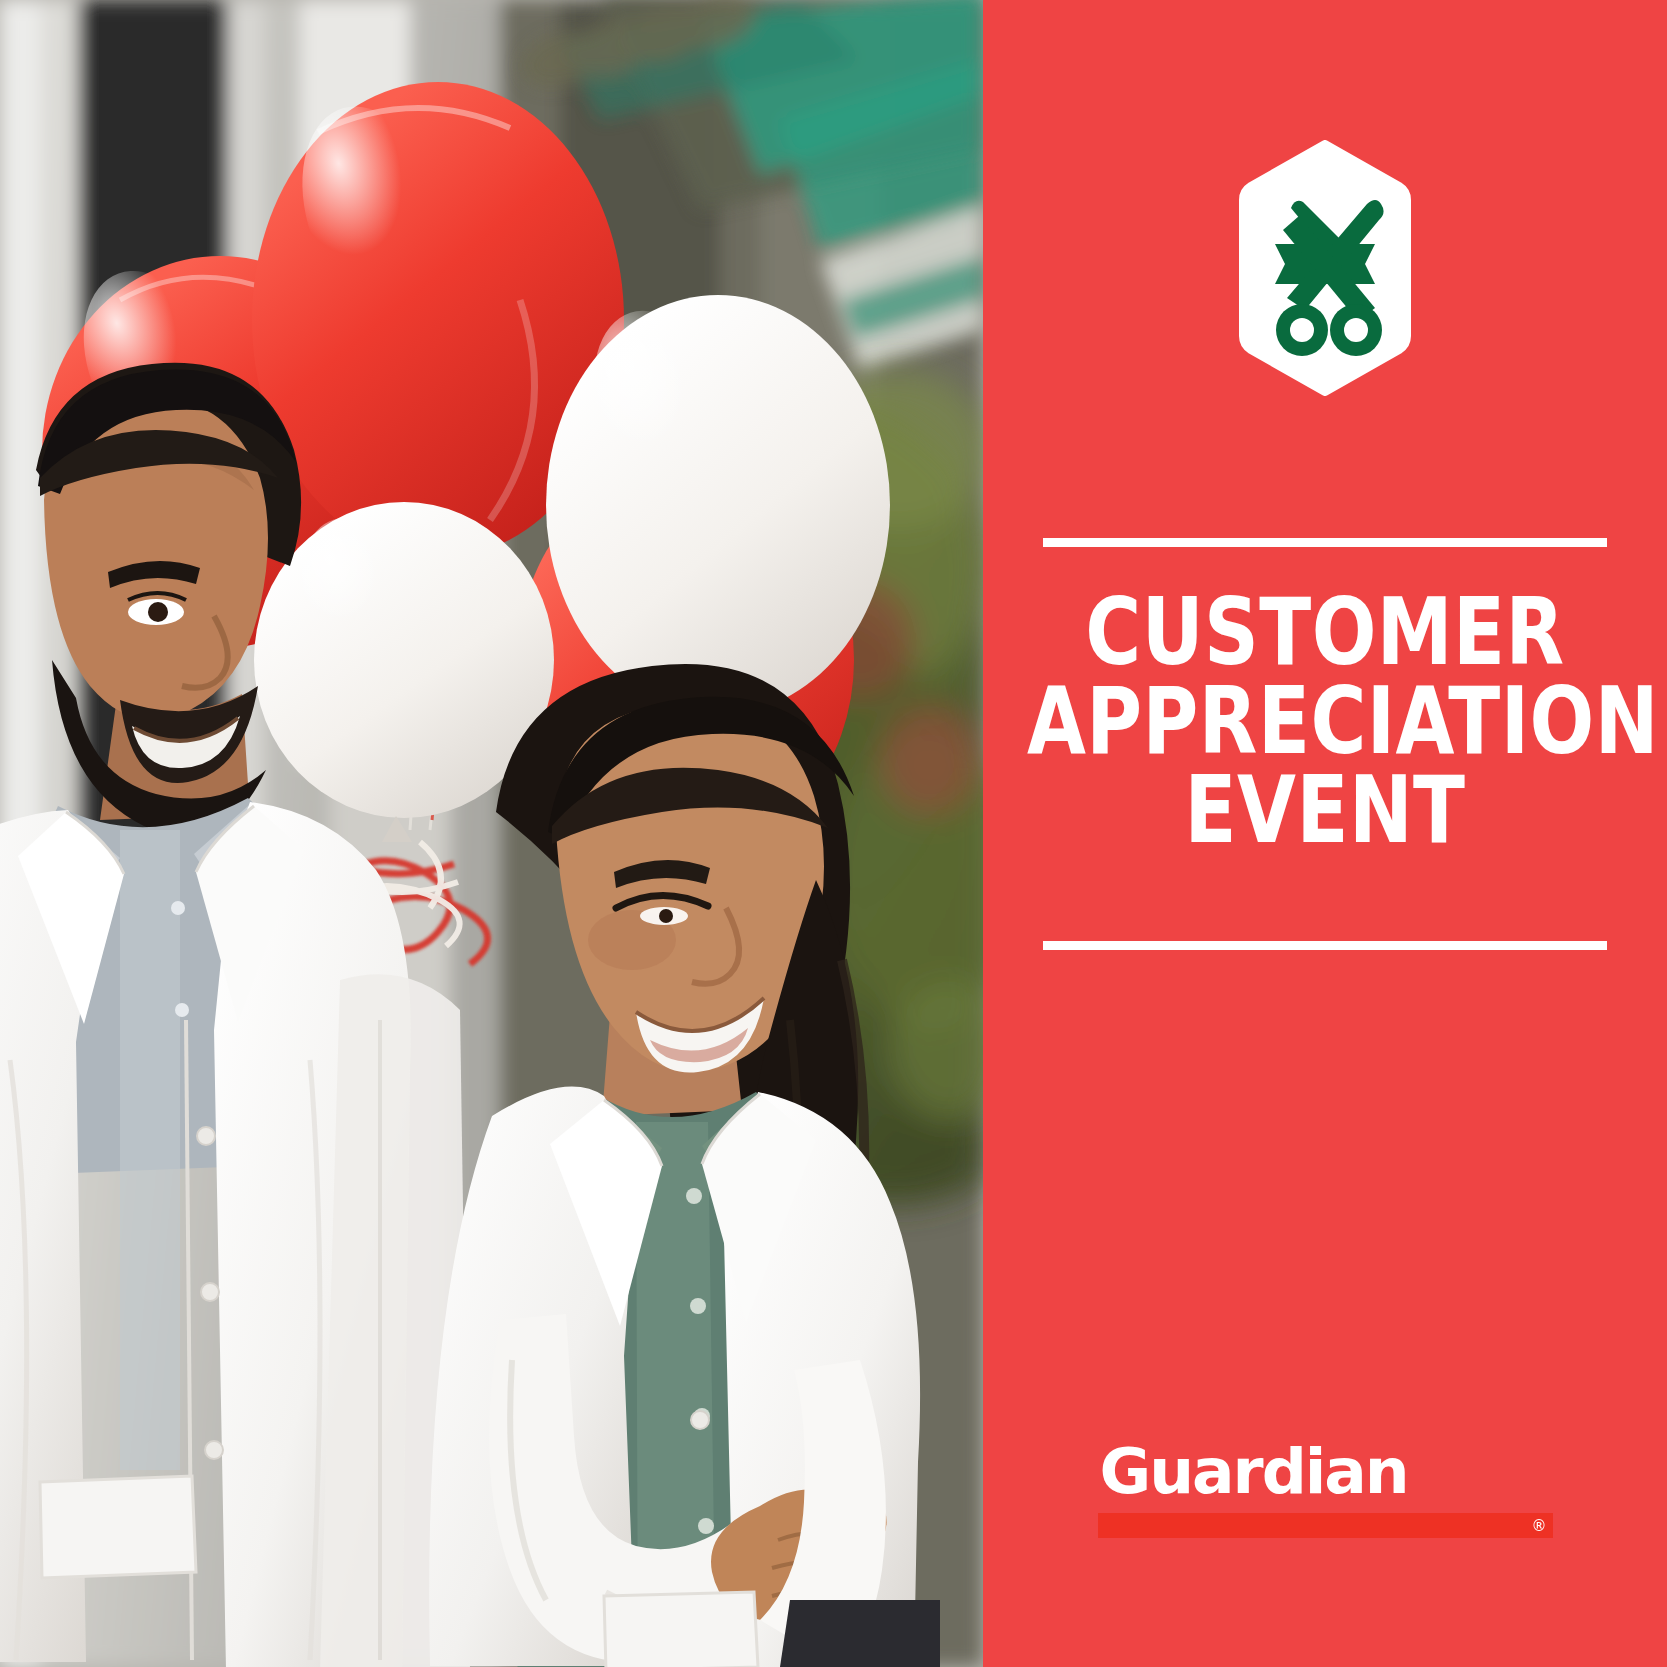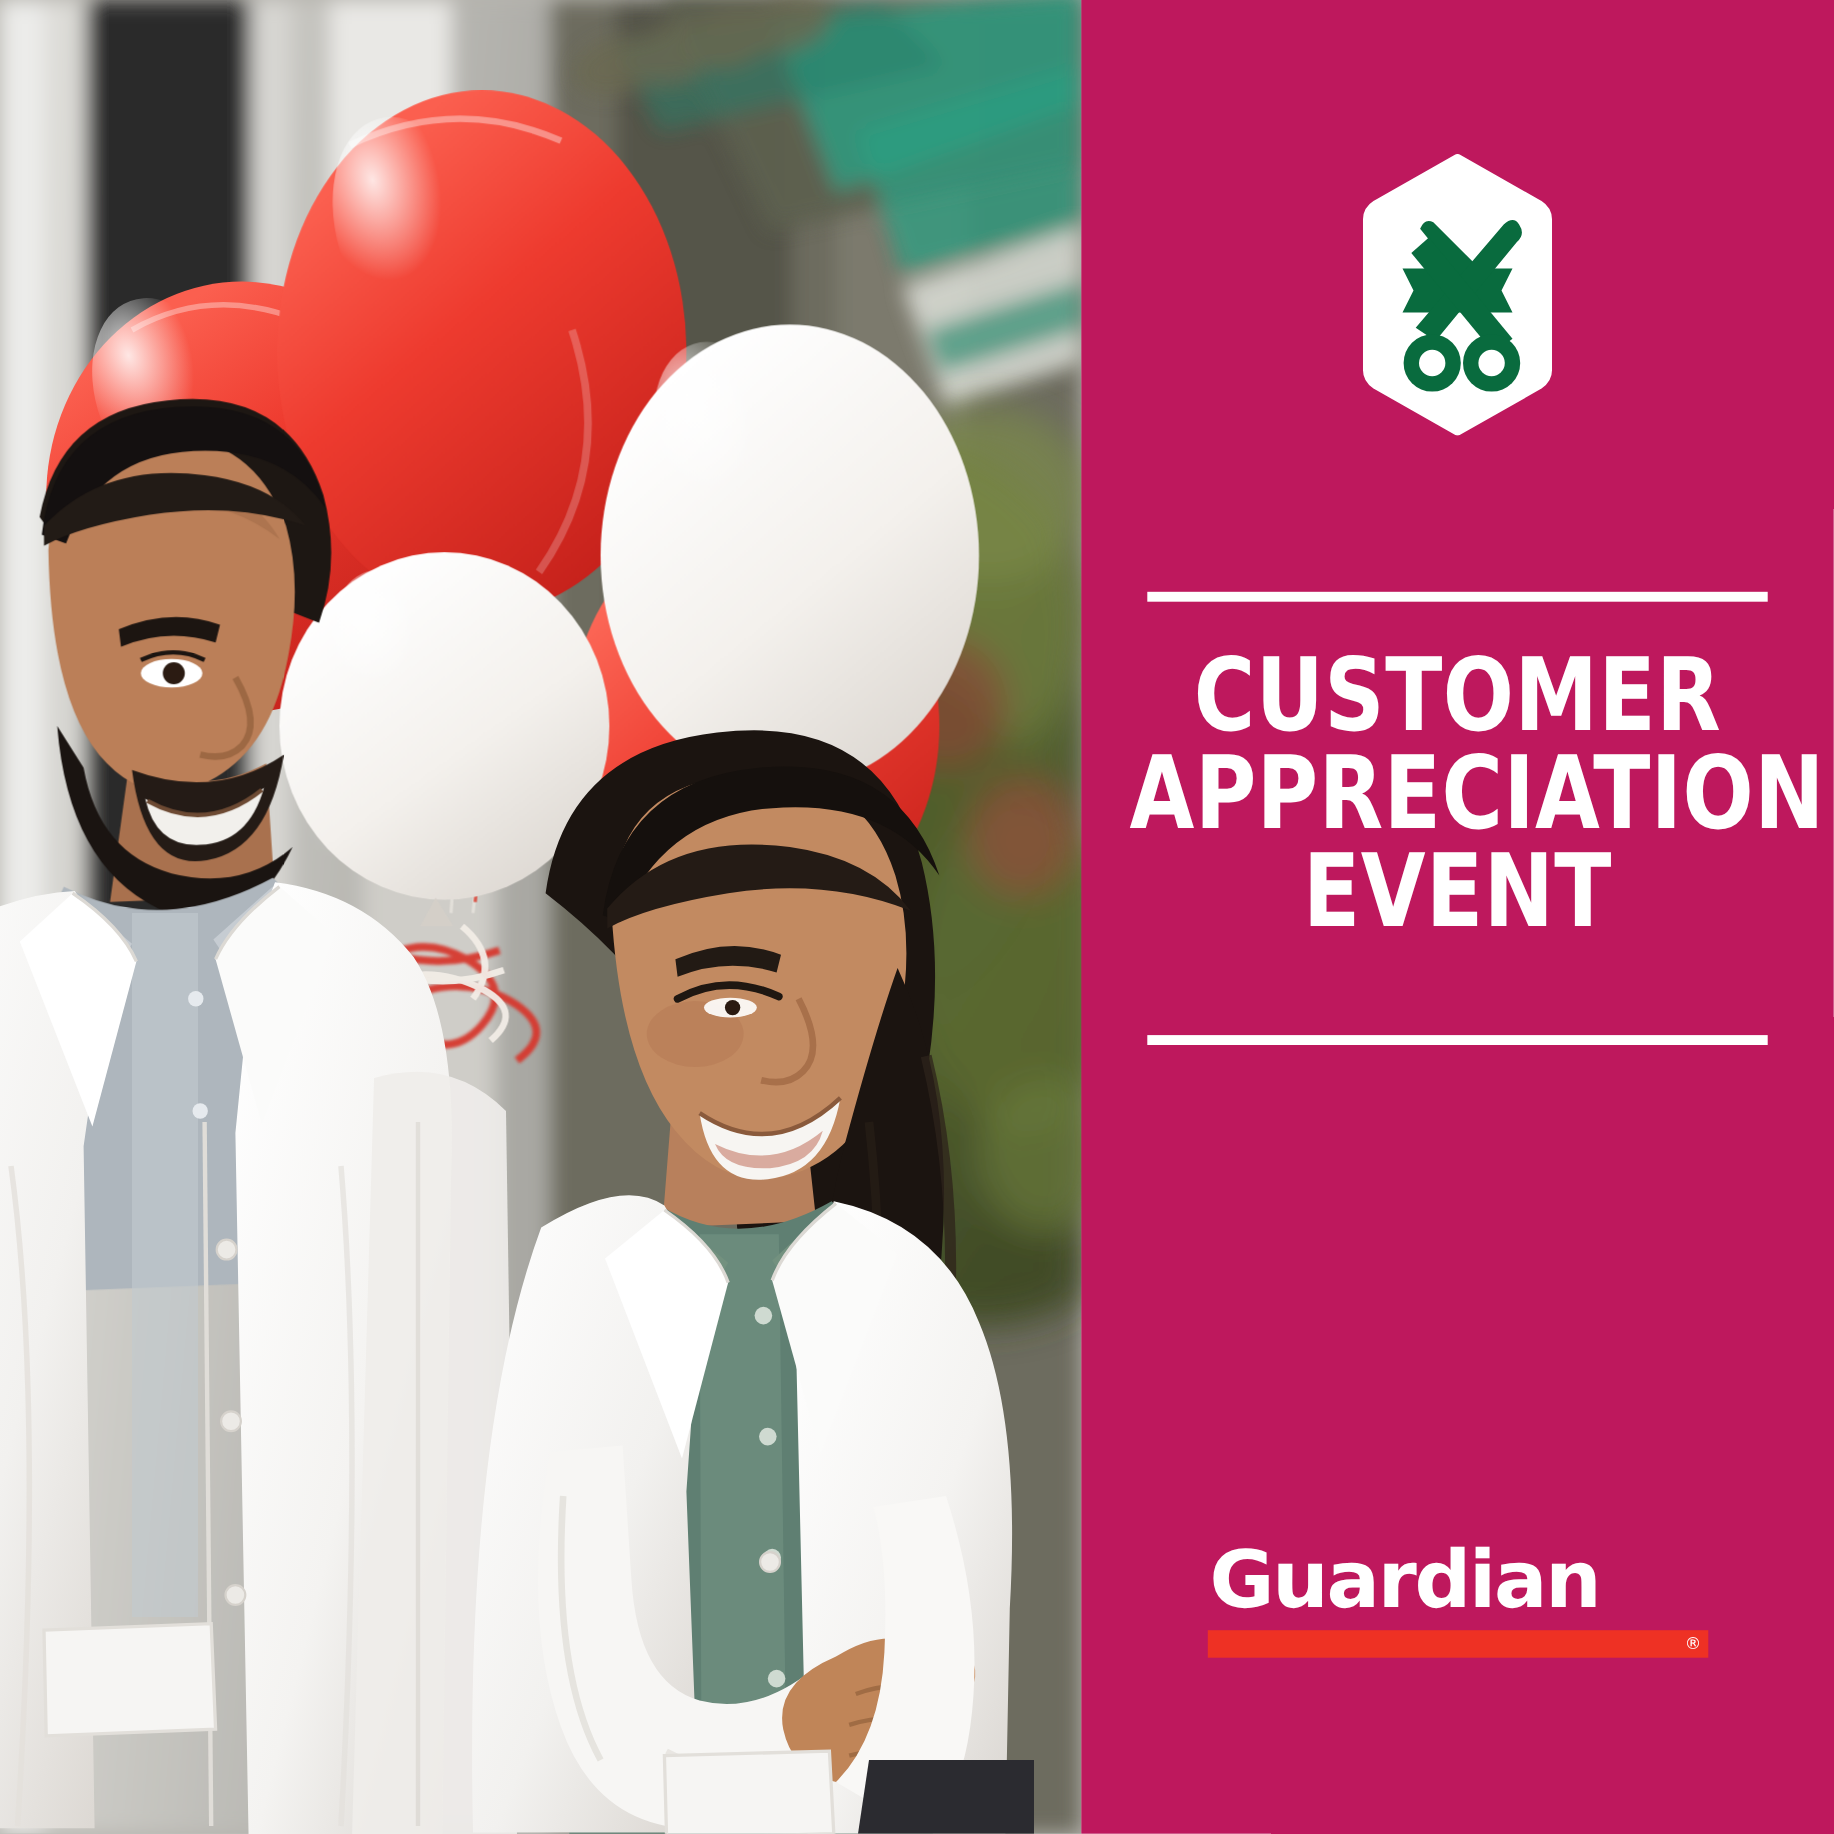--- a/index.html
+++ b/index.html
@@ -23,21 +23,21 @@
     overflow:hidden;
     background:#8a8e86;
   }
   #photo-svg { position:absolute; left:0; top:0; width:983px; height:1667px; display:block; }
 
   
   #panel {
     position:absolute;
     left:983px; top:0;
     width:684px; height:1667px;
-    background:#be185d;
+    background:#ef4444;
   }
 
   #badge-wrap {
     position:absolute;
     left:0; right:0; top:140px;
     display:flex; justify-content:center;
   }
   #badge-svg { width:172px; height:256px; display:block; }
 
   .rule {
@@ -101,25 +101,26 @@
     display:flex;
     flex-direction:column;
     align-items:center;
   }
   #logo-inner { position:relative; width:455px; }
   #logo-word {
     display:block;
     color:#ffffff;
     font-family:"DejaVu Sans","Liberation Sans", sans-serif;
     font-weight:bold;
-    font-size:72px;
+    font-size:63px;
     line-height:1.0;
     letter-spacing:-2px;
     text-align:left;
     padding-left:2px;
+    margin-top:40px;
   }
   #logo-bar {
     position:relative;
     margin-top:10px;
     width:455px;
     height:25px;
     background:#ee3124;
   }
   #logo-reg {
     position:absolute;

